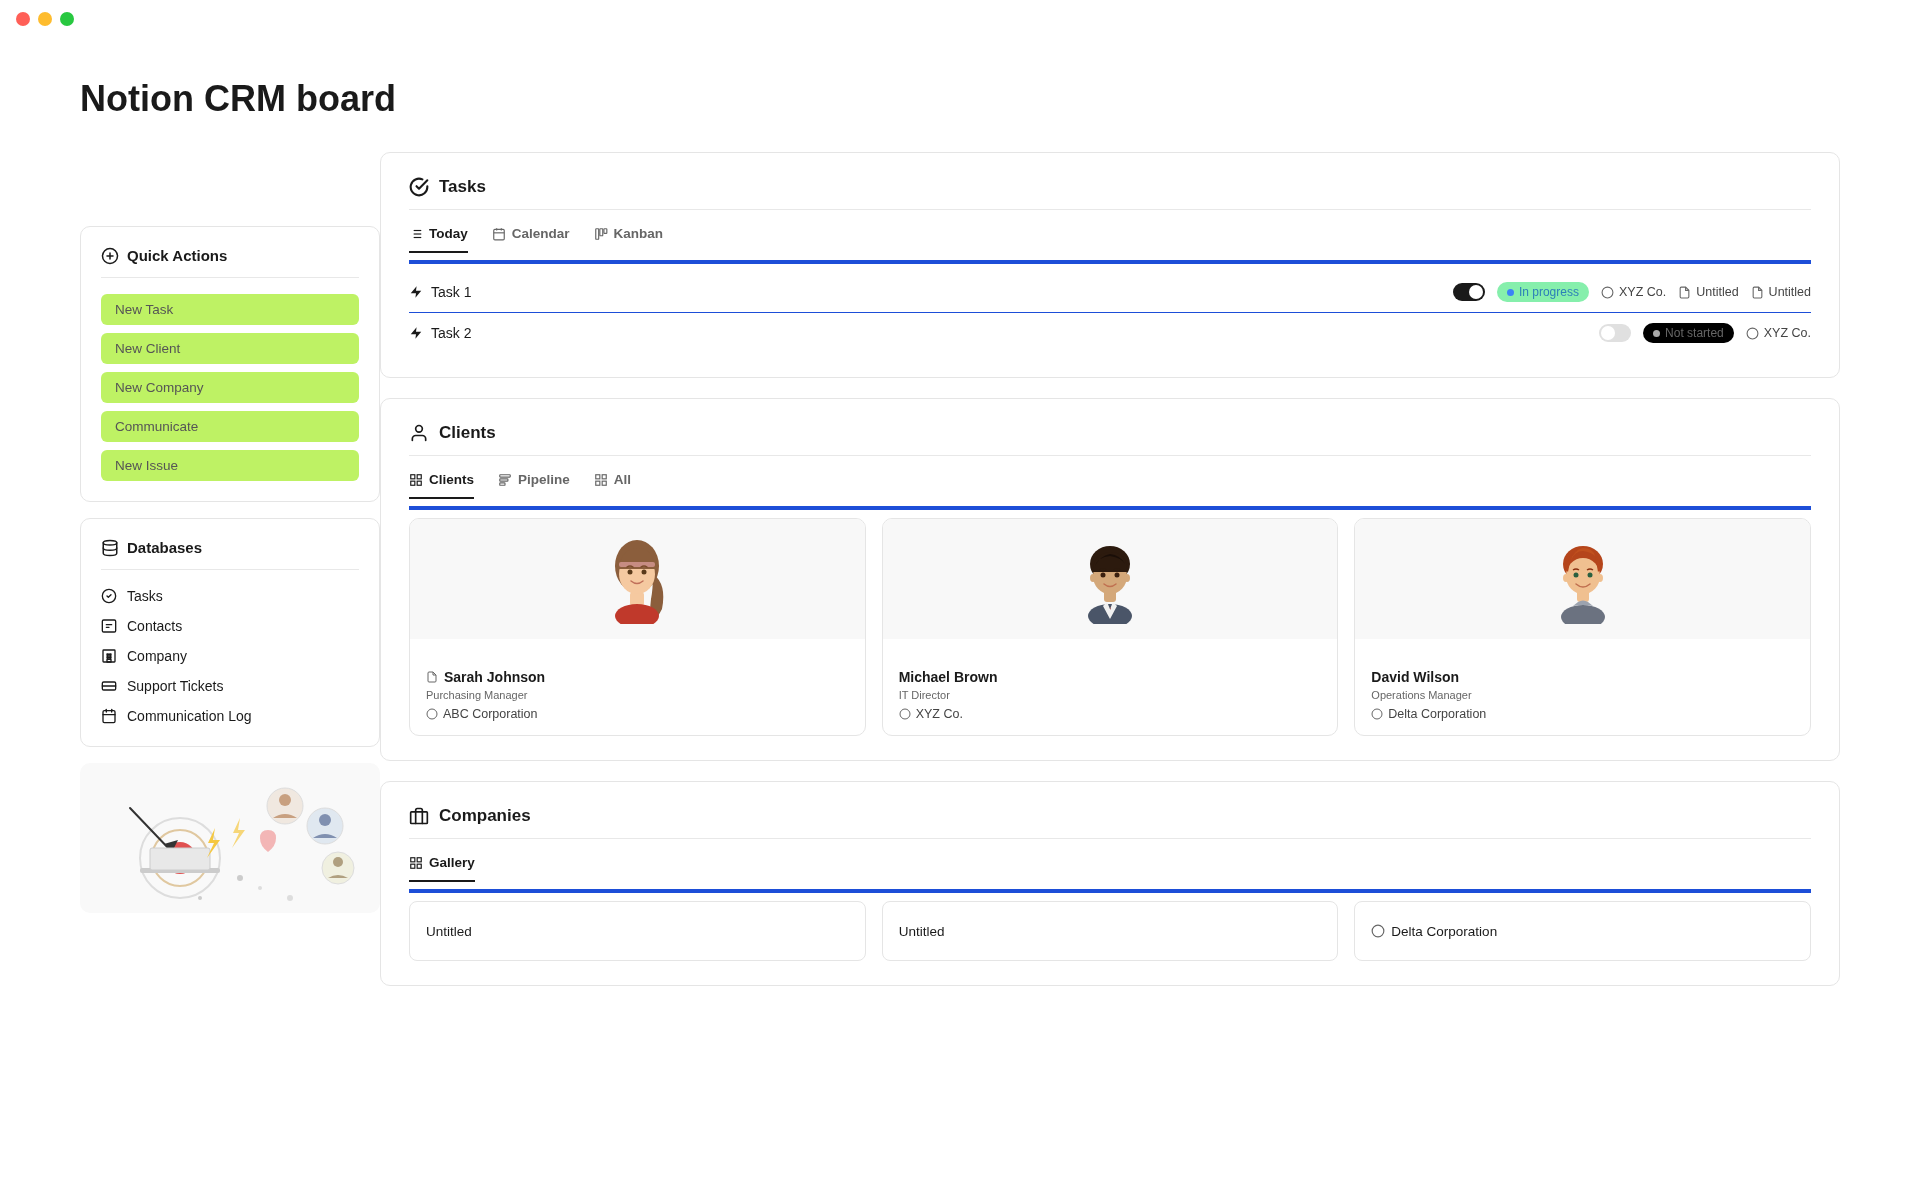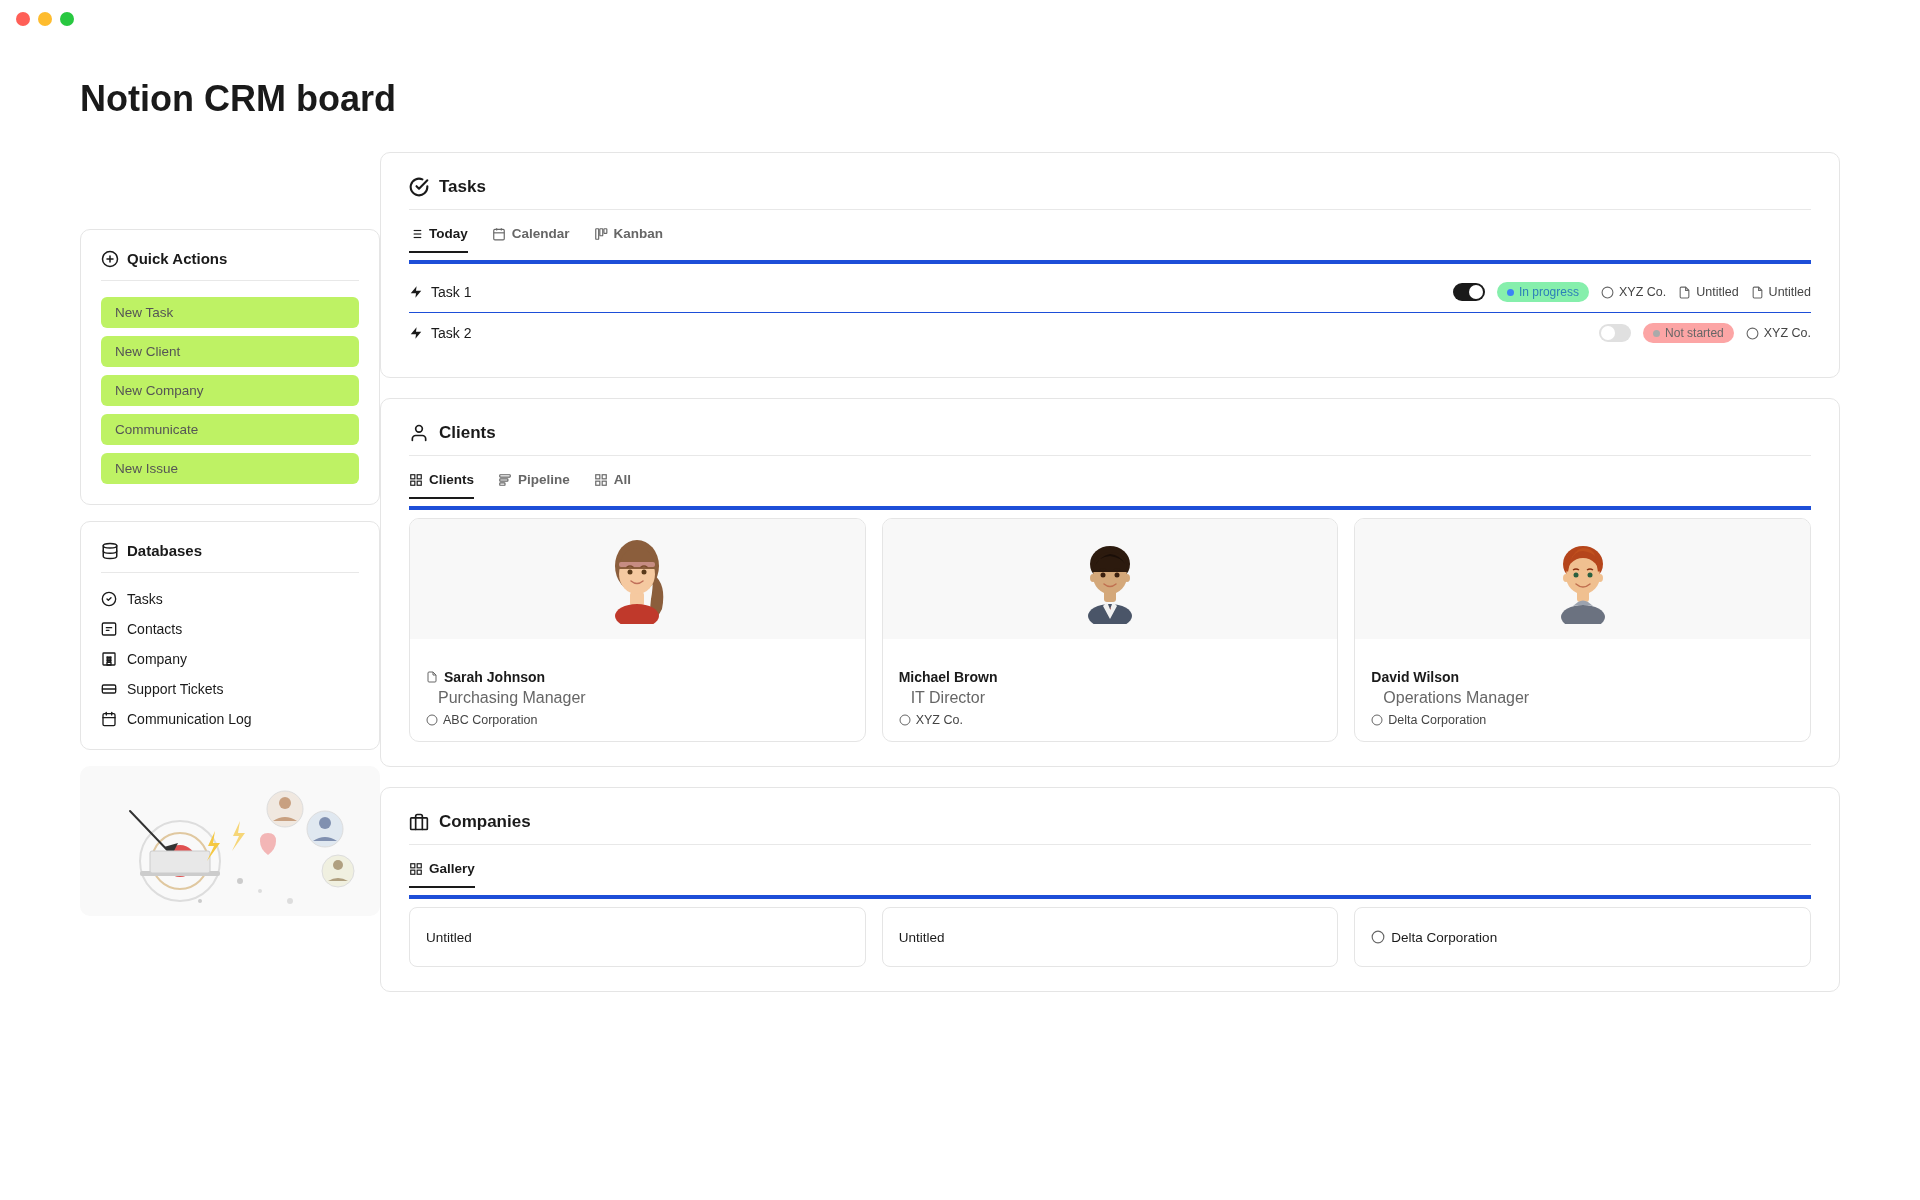--- a/index.html
+++ b/index.html
@@ -215,21 +215,21 @@
     .badge {
       display: inline-flex;
       align-items: center;
       gap: 5px;
       padding: 3px 10px;
       border-radius: 20px;
       font-size: 12px;
       font-weight: 500;
     }
     .badge-inprogress { background: #86efac; color: #2d7fb8; }
-    .badge-notstarted { background: #fca5a5; color: #666; }
+    .badge-notstarted { background: #000000; color: #666; }
 
     .badge-dot {
       width: 7px; height: 7px;
       border-radius: 50%;
       display: inline-block;
     }
     .dot-blue { background: #3b82f6; }
     .dot-gray { background: #aaa; }
 
     .tag {
@@ -268,24 +268,23 @@
     .client-name {
       font-size: 14px;
       font-weight: 600;
       margin-bottom: 4px;
       display: flex;
       align-items: center;
       gap: 6px;
       margin-top: 16px;
     }
     .client-role {
-      font-size: 16px;
+      font-size: 11px;
       color: #666;
       margin-bottom: 6px;
-      margin-left: 12px;
     }
     .client-company {
       font-size: 12.5px;
       color: #444;
       display: flex;
       align-items: center;
       gap: 5px;
     }
 
     

